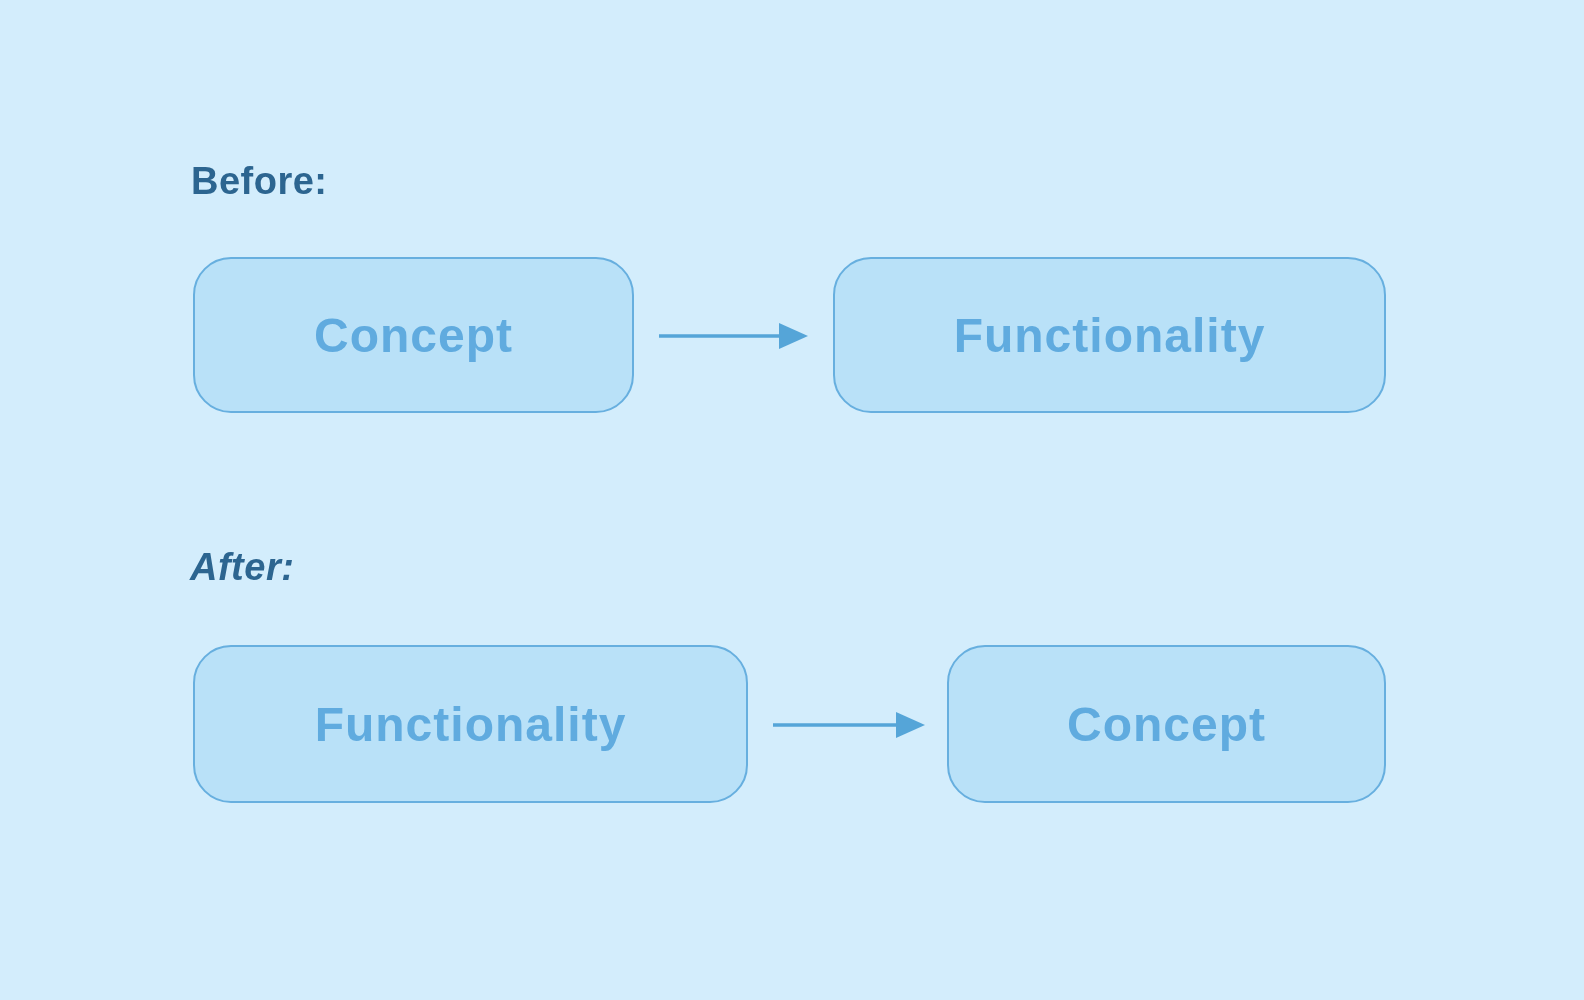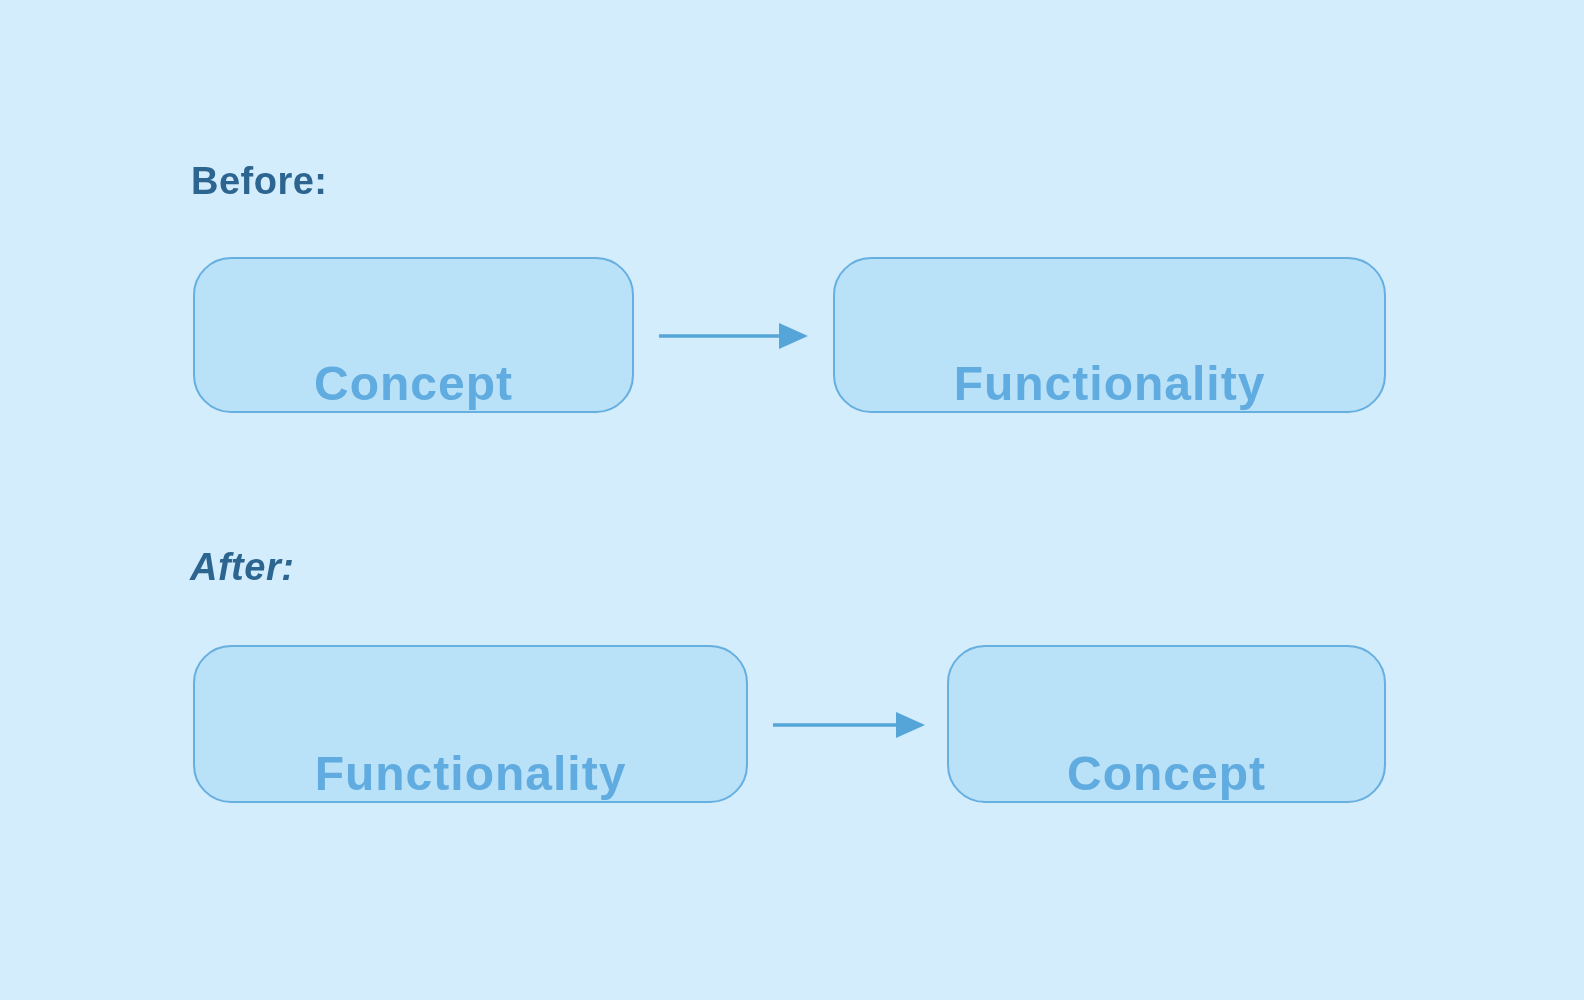--- a/index.html
+++ b/index.html
@@ -29,21 +29,21 @@
     white-space:nowrap;
   }
   .label-before{left:191px;top:162px;}
   .label-after{left:190px;top:548px;font-style:italic;}
   .node{
     position:absolute;
     background:var(--node-fill);
     border:2px solid var(--node-border);
     border-radius:38px;
     display:flex;
-    align-items:flex-end;
+    align-items:center;
     justify-content:center;
     box-sizing:border-box;
   }
   .node span{
     font-size:48px;
     font-weight:700;
     letter-spacing:1px;
     color:var(--node-text);
     white-space:nowrap;
   }

